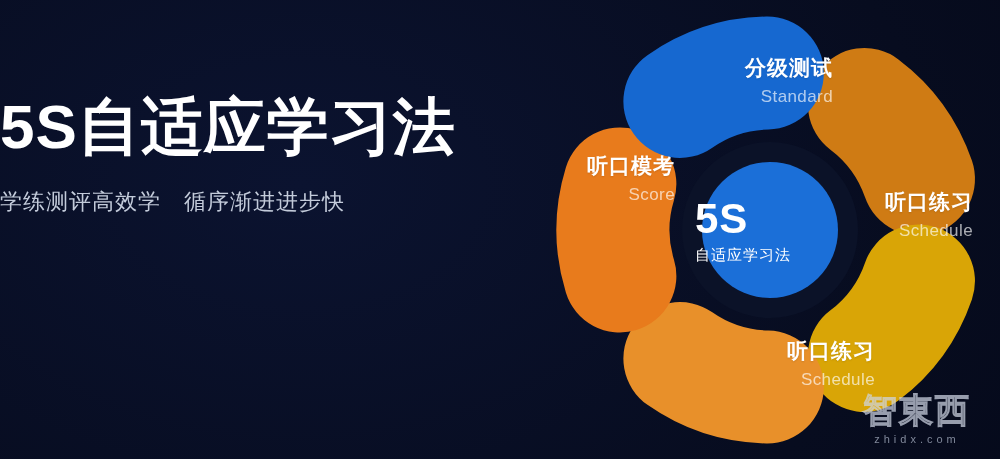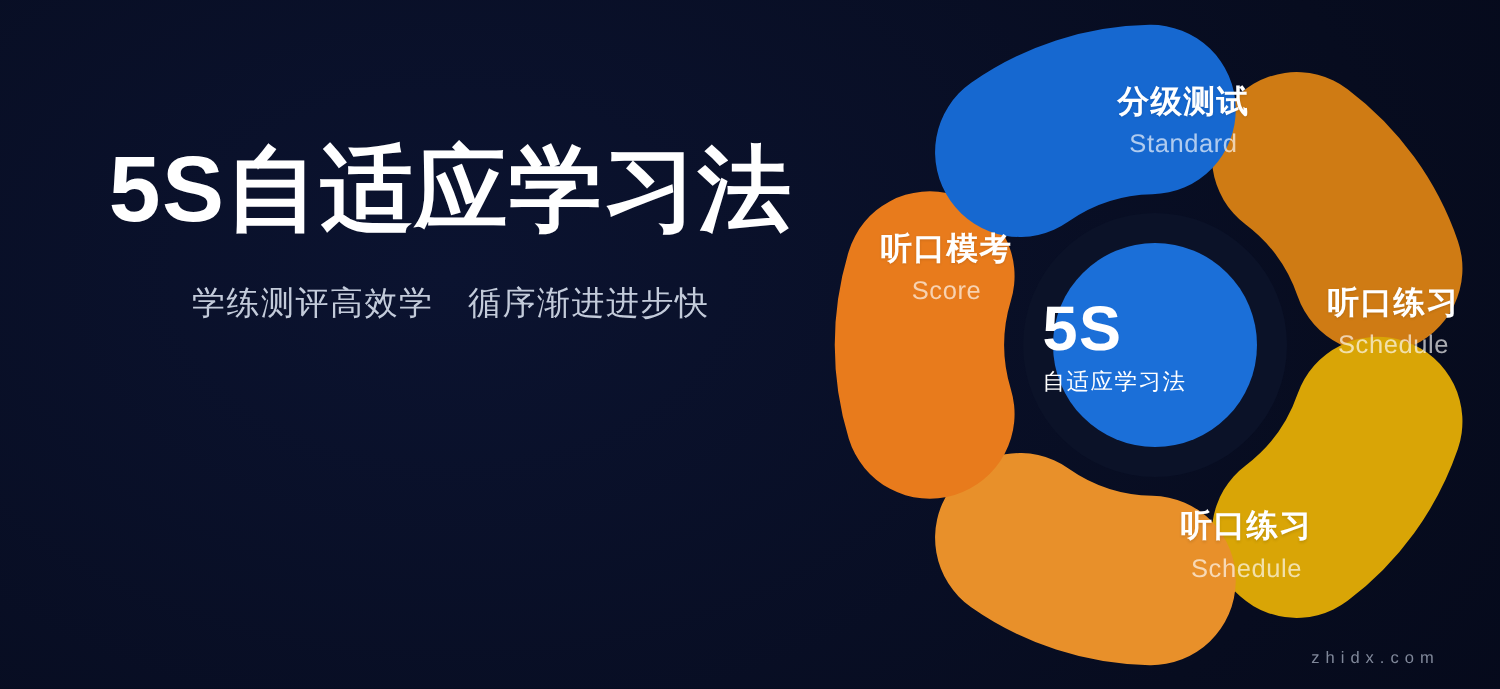--- a/index.html
+++ b/index.html
@@ -18,22 +18,21 @@
     overflow: hidden;
     background: radial-gradient(ellipse 900px 600px at 30% 40%, #0b1330 0%, #070c1f 70%, #05091a 100%);
   }
 
   
   .hero {
     position: absolute;
     left: 0;
     top: 92px;
     width: 545px;
-    text-align: center;
-    padding-left: 28px;
+    text-align: left;
   }
   .hero-title {
     font-size: 62px;
     line-height: 1.12;
     font-weight: bold;
     color: #ffffff;
     letter-spacing: 1px;
     white-space: nowrap;
   }
   .hero-subtitle {
@@ -83,20 +82,21 @@
     letter-spacing: 1px;
     text-shadow: 0 1px 2px rgba(0,0,0,0.12);
   }
   .seg-label .en {
     display: block;
     margin-top: 5px;
     font-size: 17px;
     font-weight: normal;
     color: rgba(255,255,255,0.66);
     letter-spacing: 0.4px;
+    text-align: right;
   }
 
   
   .hub-text {
     position: absolute;
     left: 225px;
     top: 230px;
     transform: translate(-50%, -50%);
     text-align: left;
     width: 150px;
@@ -190,16 +190,17 @@
       <span class="en">Score</span>
     </div>
 
     <div class="hub-text">
       <span class="hub-main">5S</span>
       <span class="hub-sub">自适应学习法</span>
     </div>
   </div>
 
   <div id="watermark">
+    <span class="wm-logo">智東西</span>
     <span class="wm-domain">zhidx.com</span>
   </div>
 
 </div>
 
 </body></html>

